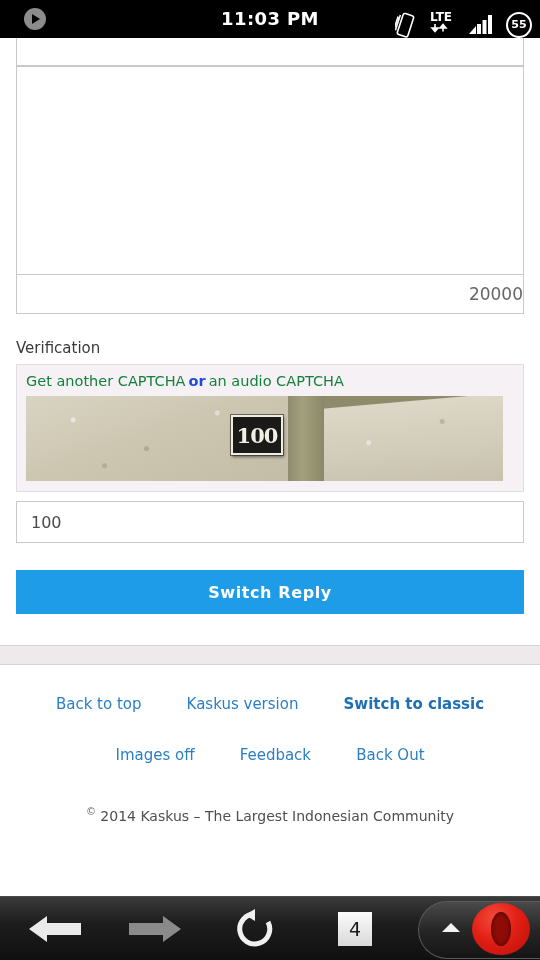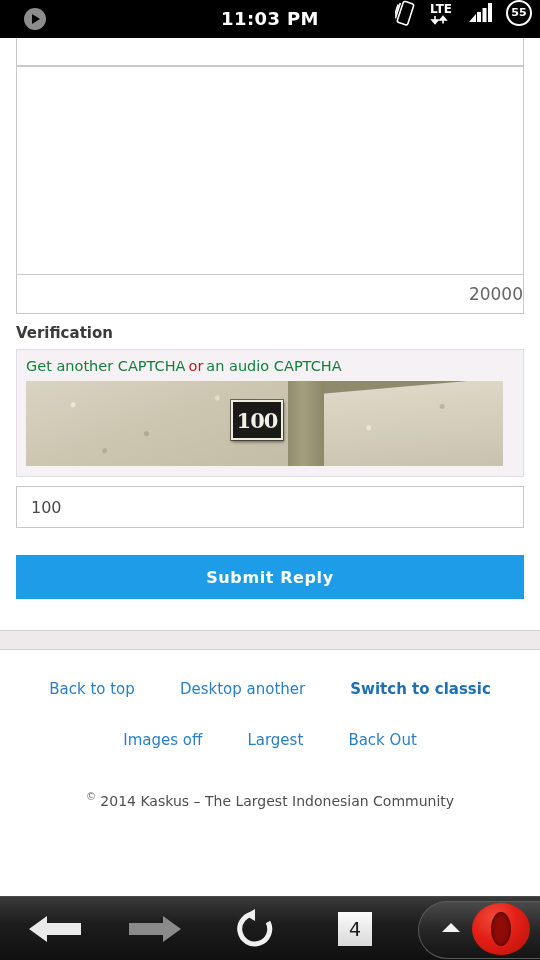--- a/index.html
+++ b/index.html
@@ -52,21 +52,21 @@
     font-size: 18px;
     font-weight: bold;
     letter-spacing: 0.4px;
     font-family: "DejaVu Sans", sans-serif;
   }
   .status-right {
     position: absolute;
     right: 8px; top: 0;
     height: 38px;
     display: flex;
-    align-items: flex-start;
+    align-items: flex-end;
     gap: 11px;
   }
   .sb-icon { display: block; }
   #battery-circle {
     position: relative;
     width: 26px; height: 26px;
     border: 2px solid #ffffff;
     border-radius: 50%;
     color: #ffffff;
     font-size: 11px;
@@ -123,40 +123,40 @@
     align-items: center;
     justify-content: flex-end;
     padding-right: 0;
   }
   #char-counter {
     font-size: 17px;
     color: #666666;
     font-family: "DejaVu Sans", sans-serif;
   }
 
-  #verification-label { margin-top: 10px; font-weight: bold; }
+  #verification-label { margin-top: 25px; }
 
   #captcha-panel {
     margin: 0 16px;
     background: #f6f1f5;
     border: 1px solid #e2dde2;
     padding: 8px 9px 10px 9px;
   }
 
   #captcha-links {
     font-size: 14.5px;
     margin-bottom: 7px;
     white-space: nowrap;
     font-family: "DejaVu Sans", sans-serif;
   }
   #captcha-links a {
     color: #15803d;
     text-decoration: none;
   }
-  #captcha-links .sep { color: #b91c1c; padding: 0 3px; }
+  #captcha-links .sep { color: #1d4ed8; padding: 0 3px; font-weight: bold; }
 
   
   #captcha-image {
     position: relative;
     width: 477px;
     height: 85px;
     overflow: hidden;
     background: #cfc9b6;
   }
   #cap-wall-left {
@@ -419,33 +419,33 @@
         <div id="cap-number-plate">
           <span id="cap-number">100</span>
         </div>
       </div>
     </div>
 
     <div id="captcha-answer-box">
       <span id="captcha-answer">100</span>
     </div>
 
-    <button id="submit-reply-button">Submit Reply</button>
+    <button id="submit-reply-button">Switch Reply</button>
 
     <div id="footer-separator"></div>
 
     <div class="footer-row" id="footer-row-1">
       <a href="#">Back to top</a>
-      <a href="#">Desktop another</a>
+      <a href="#">Kaskus version</a>
       <a href="#" class="bold">Switch to classic</a>
     </div>
 
     <div class="footer-row" id="footer-row-2">
       <a href="#">Images off</a>
-      <a href="#">Largest</a>
+      <a href="#">Feedback</a>
       <a href="#">Back Out</a>
     </div>
 
     <div id="copyright">
       <span class="cmark">©</span>
       <span>2014 Kaskus  –  The Largest Indonesian Community</span>
     </div>
   </div>
 
   <div id="browser-bar">

